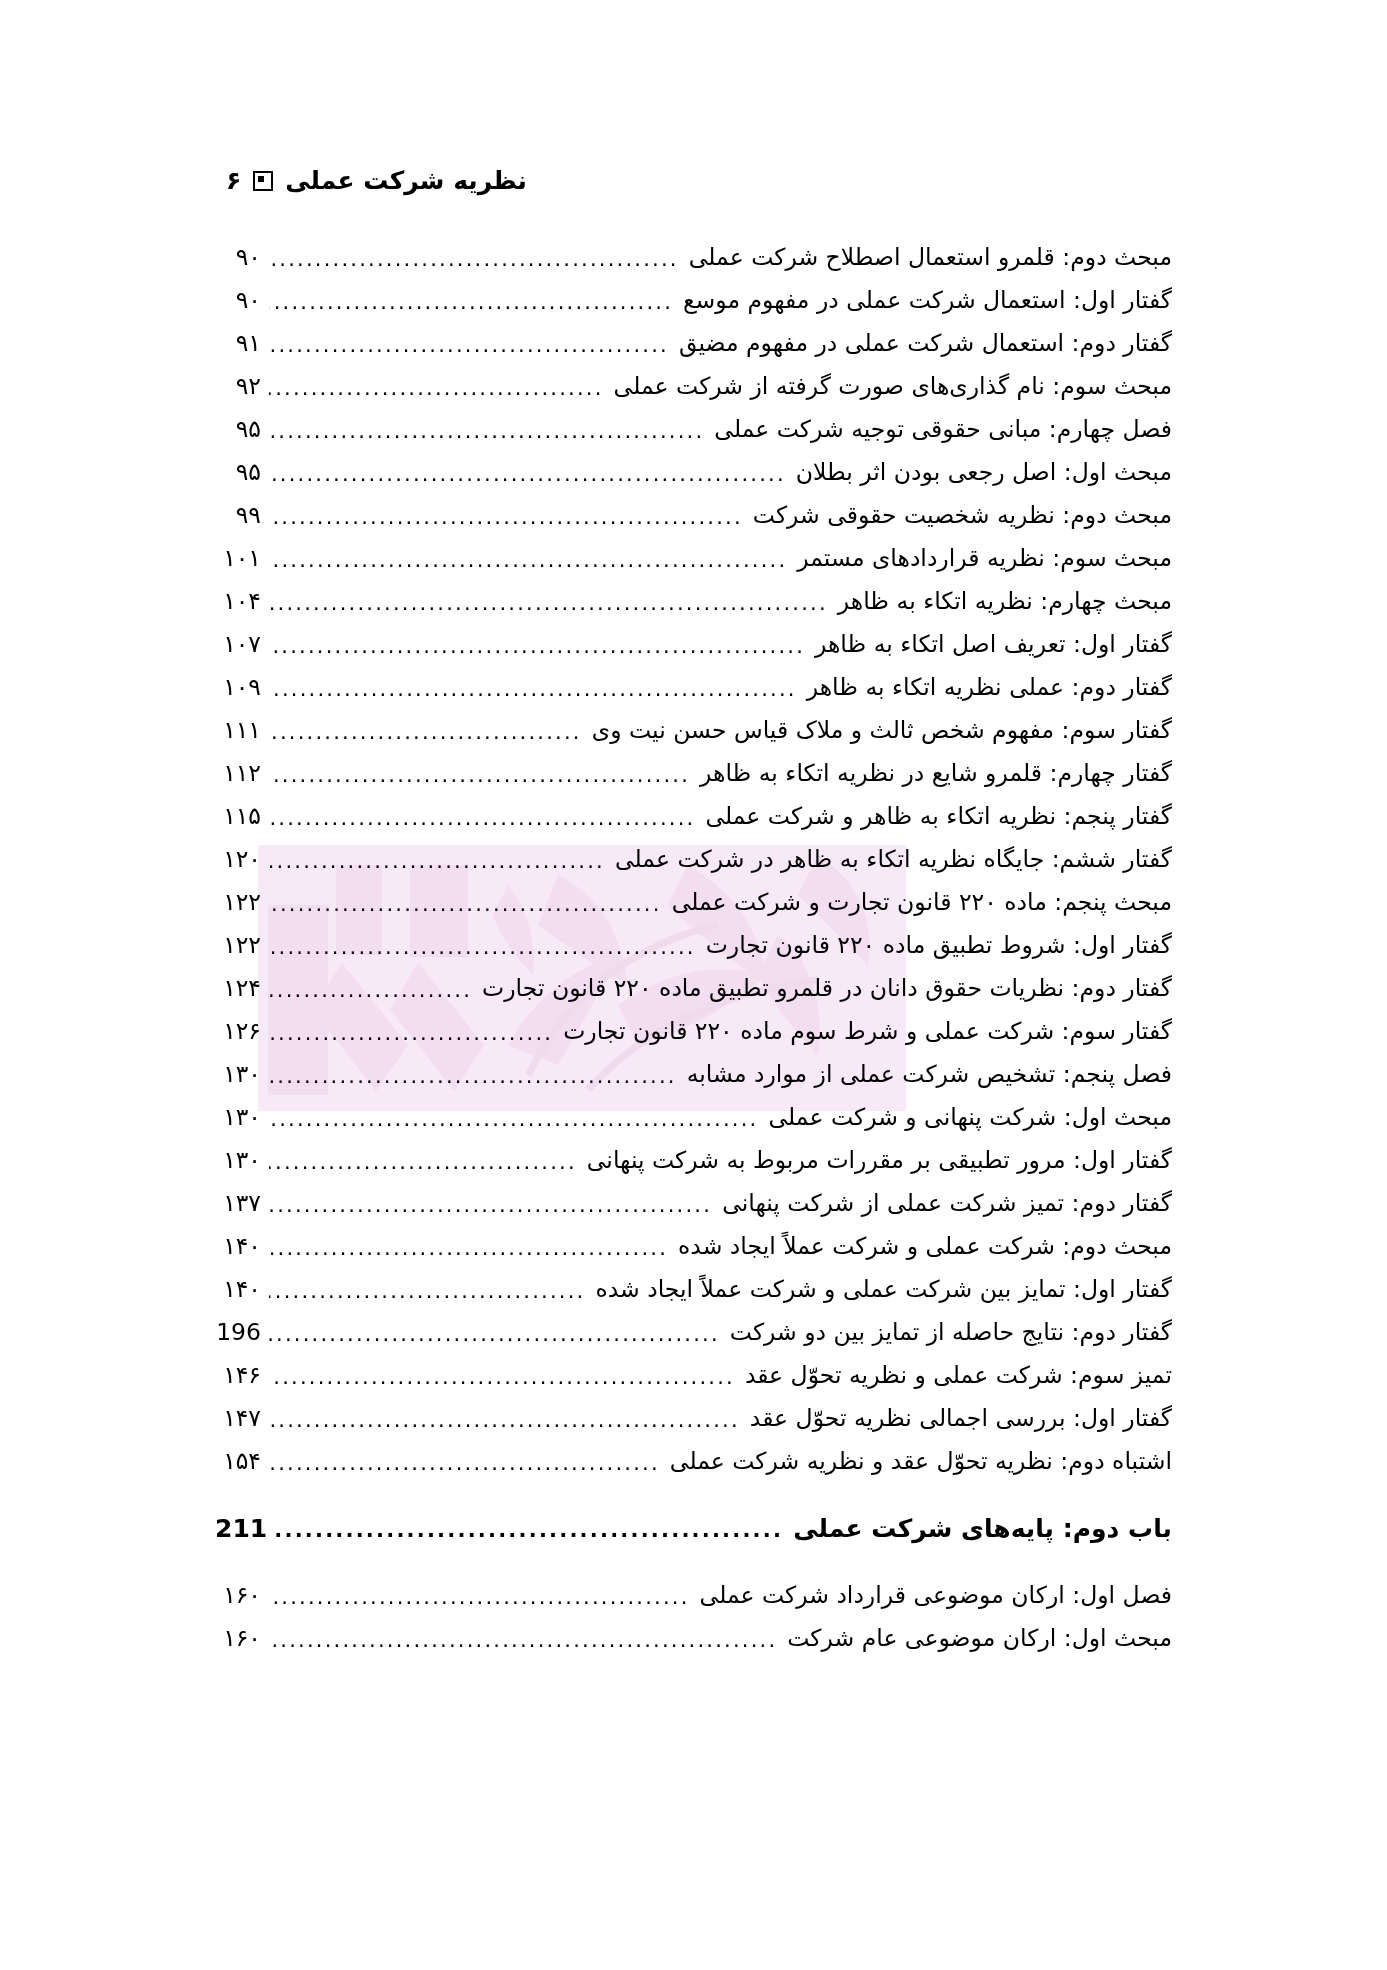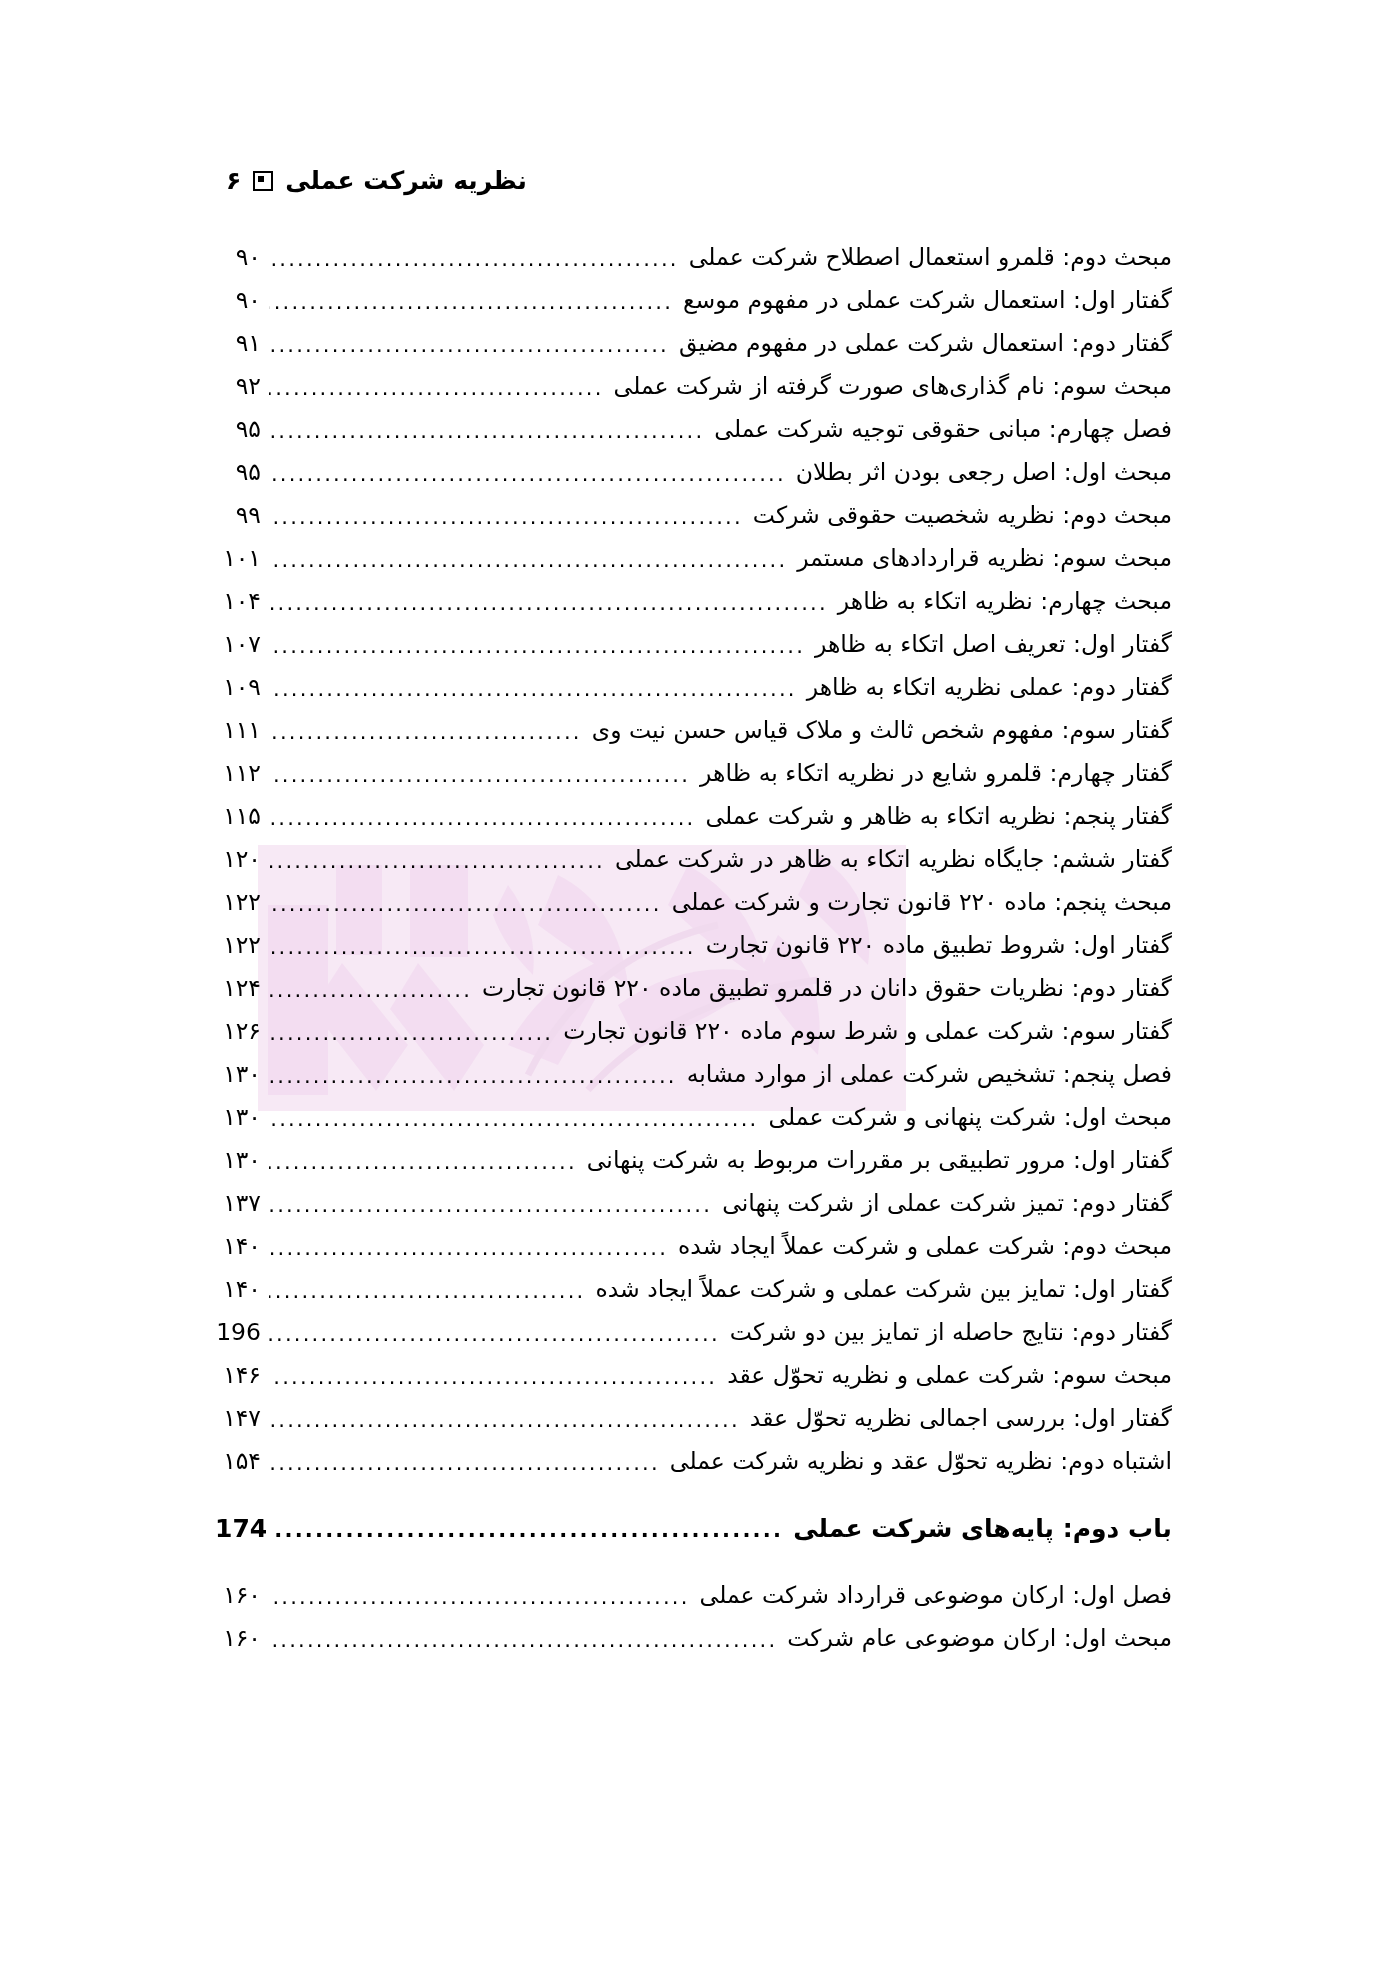--- a/index.html
+++ b/index.html
@@ -319,41 +319,41 @@
       <span class="toc-page">۱۴۰</span>
     </div>
 
     <div class="toc-row">
       <span class="toc-title">گفتار دوم: نتایج حاصله از تمایز بین دو شرکت</span>
       <span class="toc-leader"></span>
       <span class="toc-page">196</span>
     </div>
 
     <div class="toc-row">
-      <span class="toc-title">مبحث سوم: شرکت عملی و نظریه تحوّل عقد</span>
+      <span class="toc-title">تمیز سوم: شرکت عملی و نظریه تحوّل عقد</span>
       <span class="toc-leader"></span>
       <span class="toc-page">۱۴۶</span>
     </div>
 
     <div class="toc-row">
       <span class="toc-title">گفتار اول: بررسی اجمالی نظریه تحوّل عقد</span>
       <span class="toc-leader"></span>
       <span class="toc-page">۱۴۷</span>
     </div>
 
     <div class="toc-row">
       <span class="toc-title">اشتباه دوم: نظریه تحوّل عقد و نظریه شرکت عملی</span>
       <span class="toc-leader"></span>
       <span class="toc-page">۱۵۴</span>
     </div>
 
     <div class="toc-row bold gap-before gap-after">
       <span class="toc-title">باب دوم: پایه‌های شرکت عملی</span>
       <span class="toc-leader"></span>
-      <span class="toc-page">174</span>
+      <span class="toc-page">211</span>
     </div>
 
     <div class="toc-row">
       <span class="toc-title">فصل اول: ارکان موضوعی قرارداد شرکت عملی</span>
       <span class="toc-leader"></span>
       <span class="toc-page">۱۶۰</span>
     </div>
 
     <div class="toc-row">
       <span class="toc-title">مبحث اول: ارکان موضوعی عام شرکت</span>

